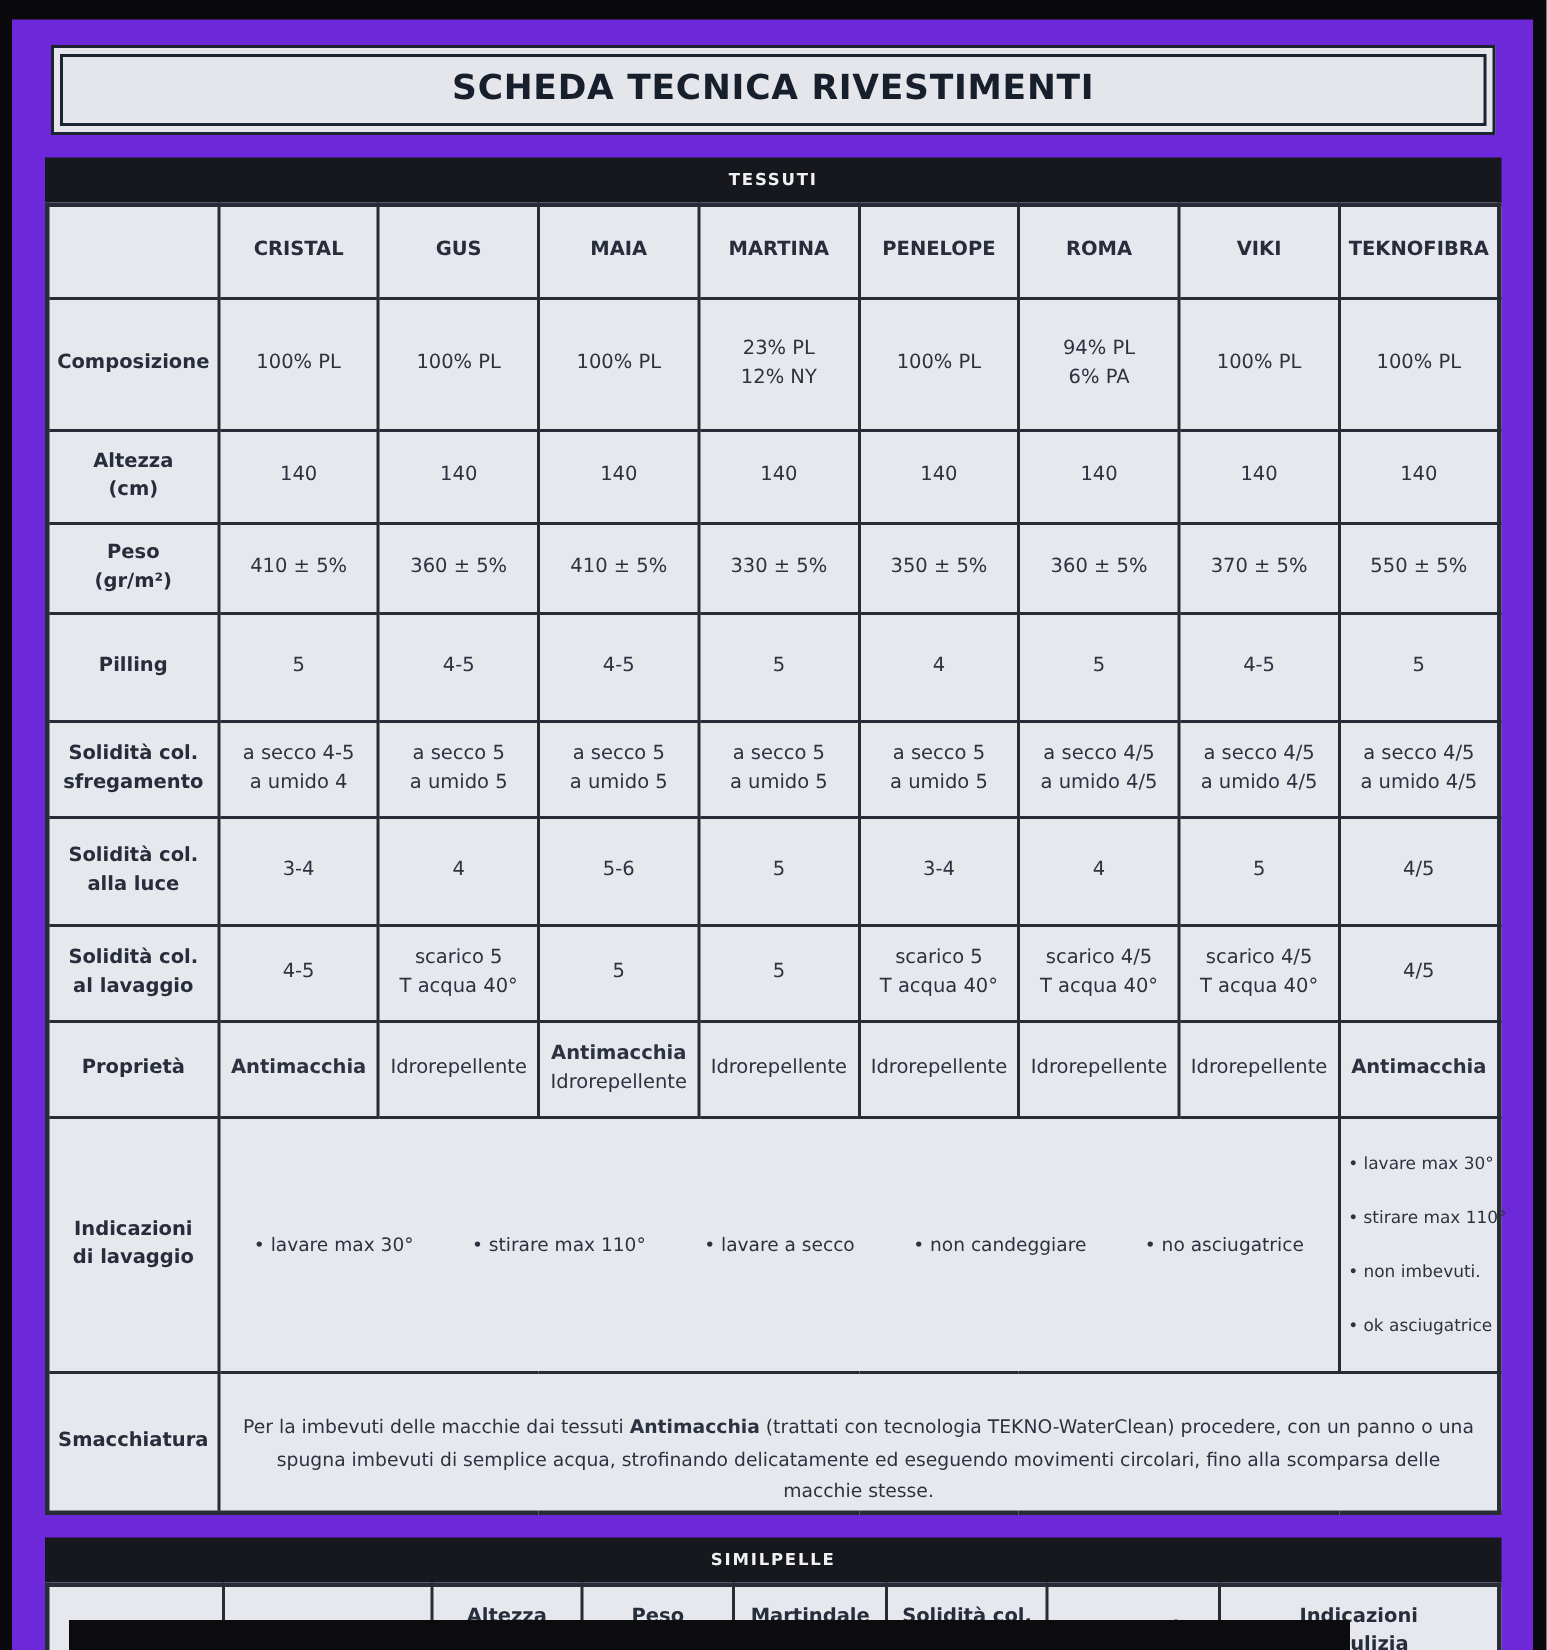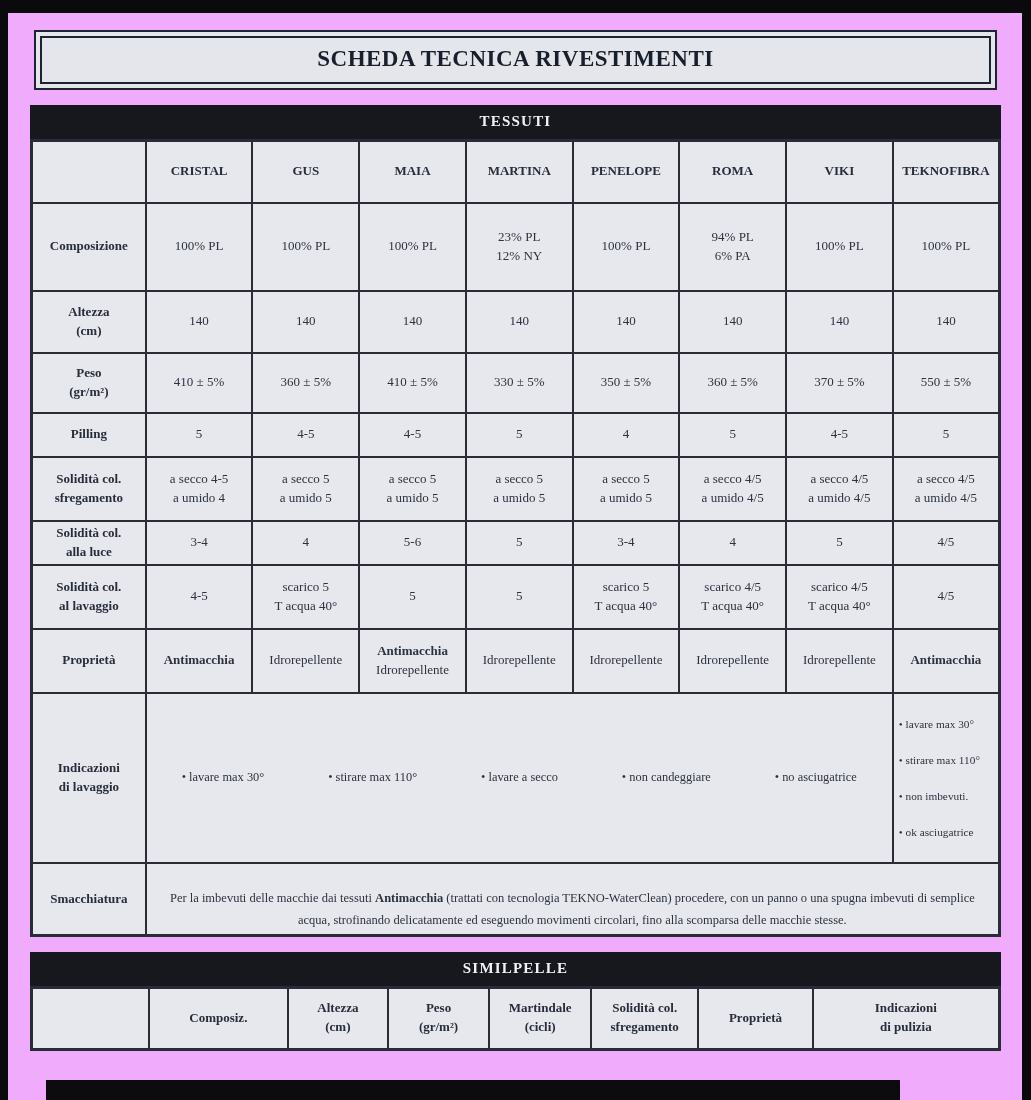--- a/index.html
+++ b/index.html
@@ -1,32 +1,32 @@
 <!DOCTYPE html>
 <html><head>
 <meta charset="utf-8">
 <style>
   html,body{margin:0;padding:0;}
   body{
     width:1031px;height:1100px;position:relative;overflow:hidden;
     background:#0a0a0c;
     font-family:"DejaVu Sans","Liberation Sans",sans-serif;
   }
-  .paper{position:absolute;left:8px;top:13px;right:9px;bottom:0;background:#f0abfc;font-family:Liberation Serif, serif;}
+  .paper{position:absolute;left:8px;top:13px;right:9px;bottom:0;background:#6d28d9;}
   .content{padding:0 21px 0 22px;}
   .title-box{margin:17px 4px 0;border:2px solid #1c2431;padding:4px;background:#e4e6eb;}
   .title-inner{border:2px solid #1c2431;text-align:center;padding:8px 0 10px;}
   h1.title{margin:0;font-size:23px;color:#171e2c;letter-spacing:.5px;font-weight:700;}
   .band{margin-top:15px;background:#17181e;color:#f0f1f4;text-align:center;
-        font-weight:700;font-size:15px;letter-spacing:1.2px;padding:8px 0 9px;}
+        font-weight:700;font-size:11px;letter-spacing:1.2px;padding:8px 0 9px;}
   table.t{width:100%;border-collapse:collapse;table-layout:fixed;background:#e6e8ed;border:3px solid #272c37;}
   .t th,.t td{border:2px solid #272c37;text-align:center;vertical-align:middle;
       padding:2px 3px;font-size:13px;color:#2c323f;white-space:pre-line;line-height:1.45;}
   .t th{font-weight:700;color:#272d3a;}
-  tr.h54{height:54px}tr.h58{height:44px}tr.h60{height:60px}tr.h62{height:62px}
+  tr.h54{height:54px}tr.h58{height:72px}tr.h60{height:60px}tr.h62{height:62px}
   tr.h64{height:64px}tr.h70{height:88px}
   .ind-shared-wrap{display:flex;justify-content:space-around;align-items:center;font-size:12.4px;}
   .ind-shared-wrap span{white-space:nowrap;}
   td.ind-tek{font-size:11.3px;text-align:left;padding:3px 2px 3px 5px;line-height:1.6;}
   td.ind-tek div{white-space:nowrap;}
   td.smac{font-size:12.5px;line-height:1.7;padding:3px 14px;}
   .bold{font-weight:700;}
   .vb{font-weight:700;display:block;line-height:1.4;}
   .vn{display:block;line-height:1.4;}
   .bottom-strip{position:absolute;left:38px;right:122px;bottom:0;height:20px;background:#0c0c0f;}

